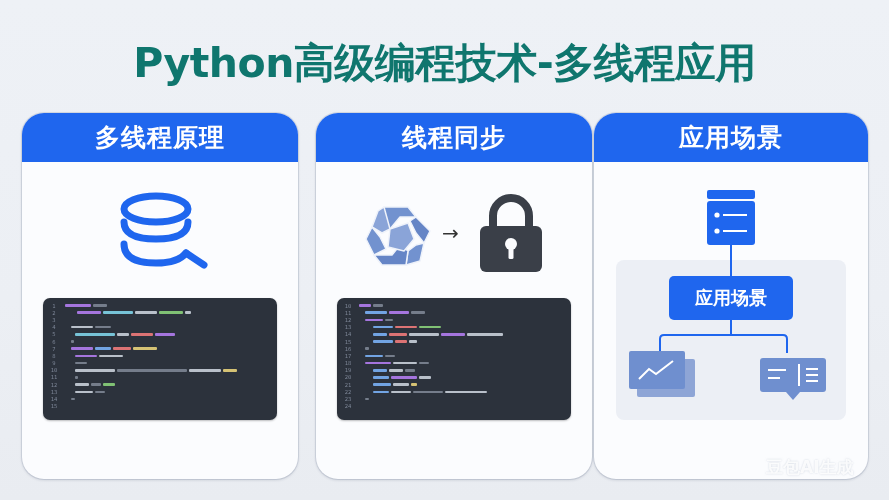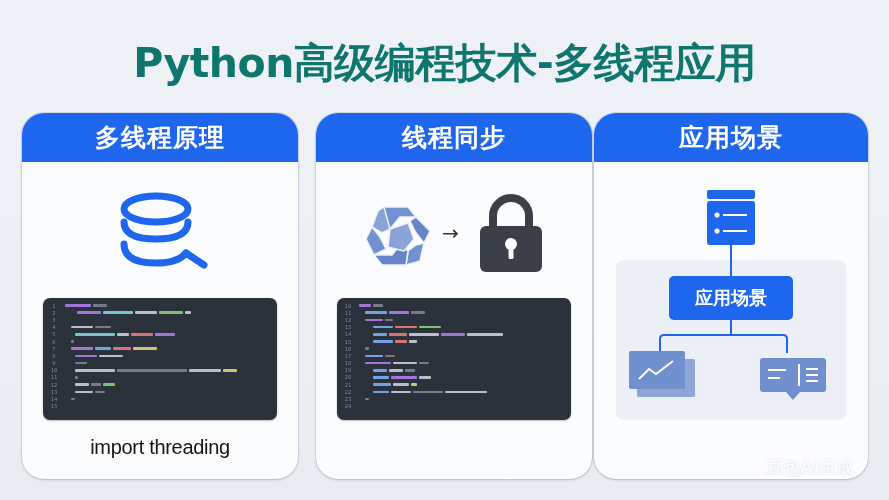--- a/index.html
+++ b/index.html
@@ -158,21 +158,20 @@
           <span class="ln">14</span>
           <span style="width: 6px;"></span>
           <span class="tok c-grey" style="width: 4px;"></span>
         </div>
         <div class="code-line">
           <span class="ln">15</span>
           <span style="width: 0px;"></span>
         </div>
       </div>
   </div>
-  <div class="card-footer">import threading</div>
 </div>
 
 <div class="card" style="left:316px; width:276px;">
   <div class="card-header">线程同步</div>
   <svg style="position:absolute; left:48px; top:90px;" width="70" height="66" viewBox="0 0 70 66">
     <g fill="#7292cf" stroke="#eef2fa" stroke-width="1.5" stroke-linejoin="round">
       <path d="M20 4 L44 4 L52 14 L36 14 L26 26 L16 20 Z"></path>
       <path d="M52 14 L66 28 L60 40 L52 30 L46 18 Z" fill="#6585c6"></path>
       <path d="M60 40 L56 58 L42 62 L44 48 L52 42 Z"></path>
       <path d="M42 62 L18 62 L10 52 L28 52 L36 42 L44 48 Z" fill="#6585c6"></path>

